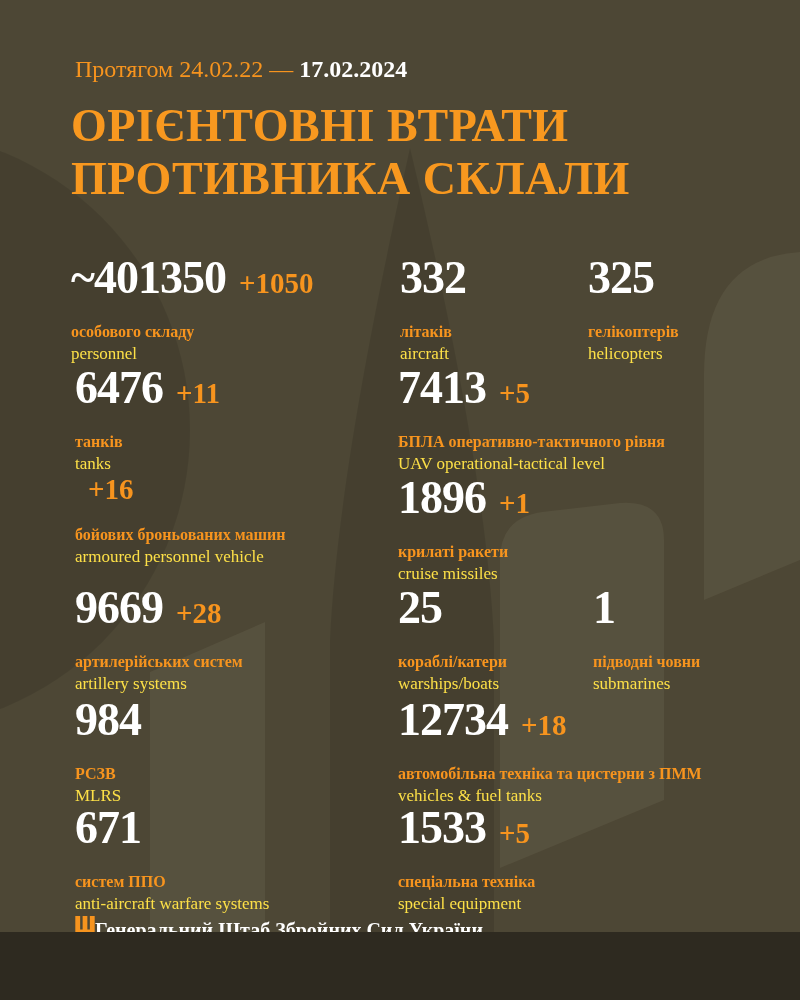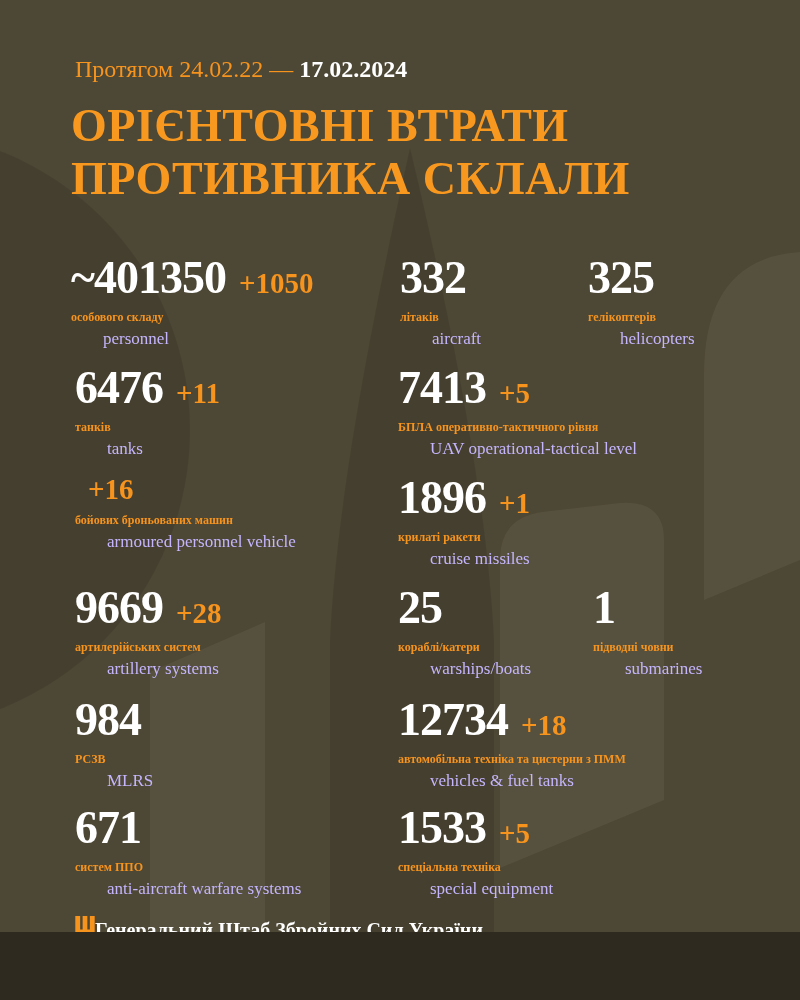--- a/index.html
+++ b/index.html
@@ -15,22 +15,22 @@
   .header .d{color:#FFFFFF;font-weight:700;}
   .title{
     position:absolute;left:71px;top:99px;
     color:#F8981F;font-weight:700;font-size:46px;line-height:53px;letter-spacing:.5px;
     white-space:nowrap;
   }
   .cell{position:absolute;}
   .numrow{display:flex;align-items:baseline;}
   .num{color:#FFFFFF;font-weight:700;font-size:46px;line-height:50px;letter-spacing:-1px;white-space:nowrap;}
   .delta{color:#F7941E;font-weight:700;font-size:29px;margin-left:13px;letter-spacing:0;white-space:nowrap;}
-  .label-uk{color:#F7941E;font-weight:700;font-size:12px;line-height:22px;margin-top:3px;white-space:nowrap;}
-  .label-en{color:#c4b5fd;font-weight:400;font-size:17px;line-height:22px;white-space:nowrap;margin-left:32px;}
+  .label-uk{color:#F7941E;font-weight:700;font-size:16px;line-height:22px;margin-top:18px;white-space:nowrap;}
+  .label-en{color:#fde047;font-weight:400;font-size:17px;line-height:22px;white-space:nowrap;}
   .footer{position:absolute;left:75px;top:916px;display:flex;align-items:center;}
   .footer-text{color:#FFFFFF;font-weight:700;font-size:20px;white-space:nowrap;}
   .trident{display:block;}
 </style>
 </head>
 <body>
 
 <div class="canvas">
 
   <svg class="wm" viewBox="0 0 800 1000" aria-hidden="true">

